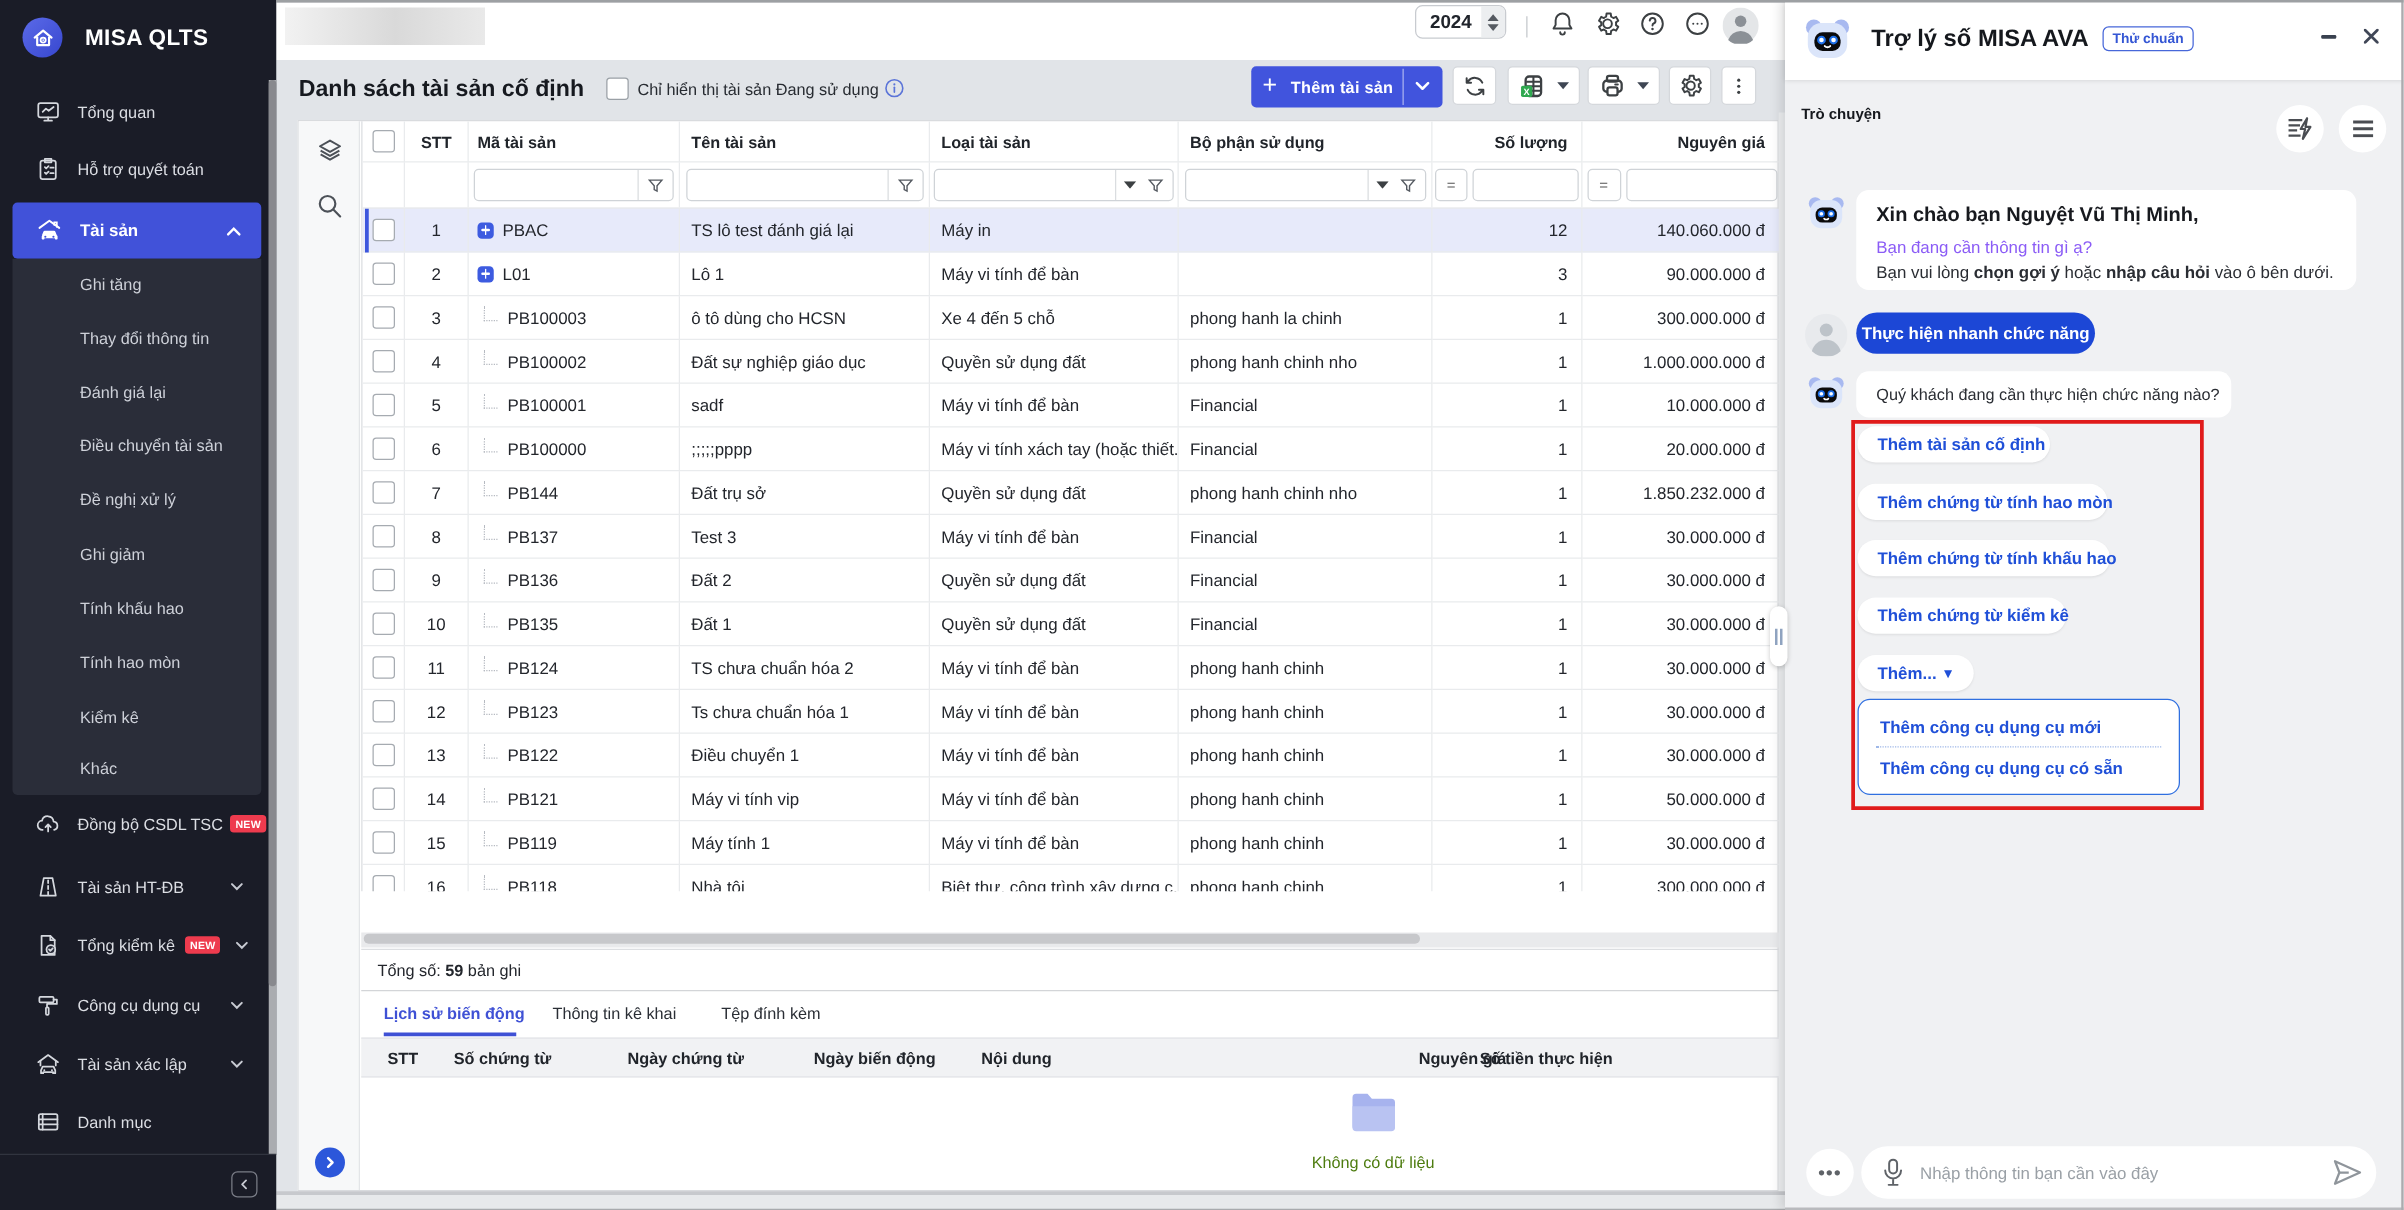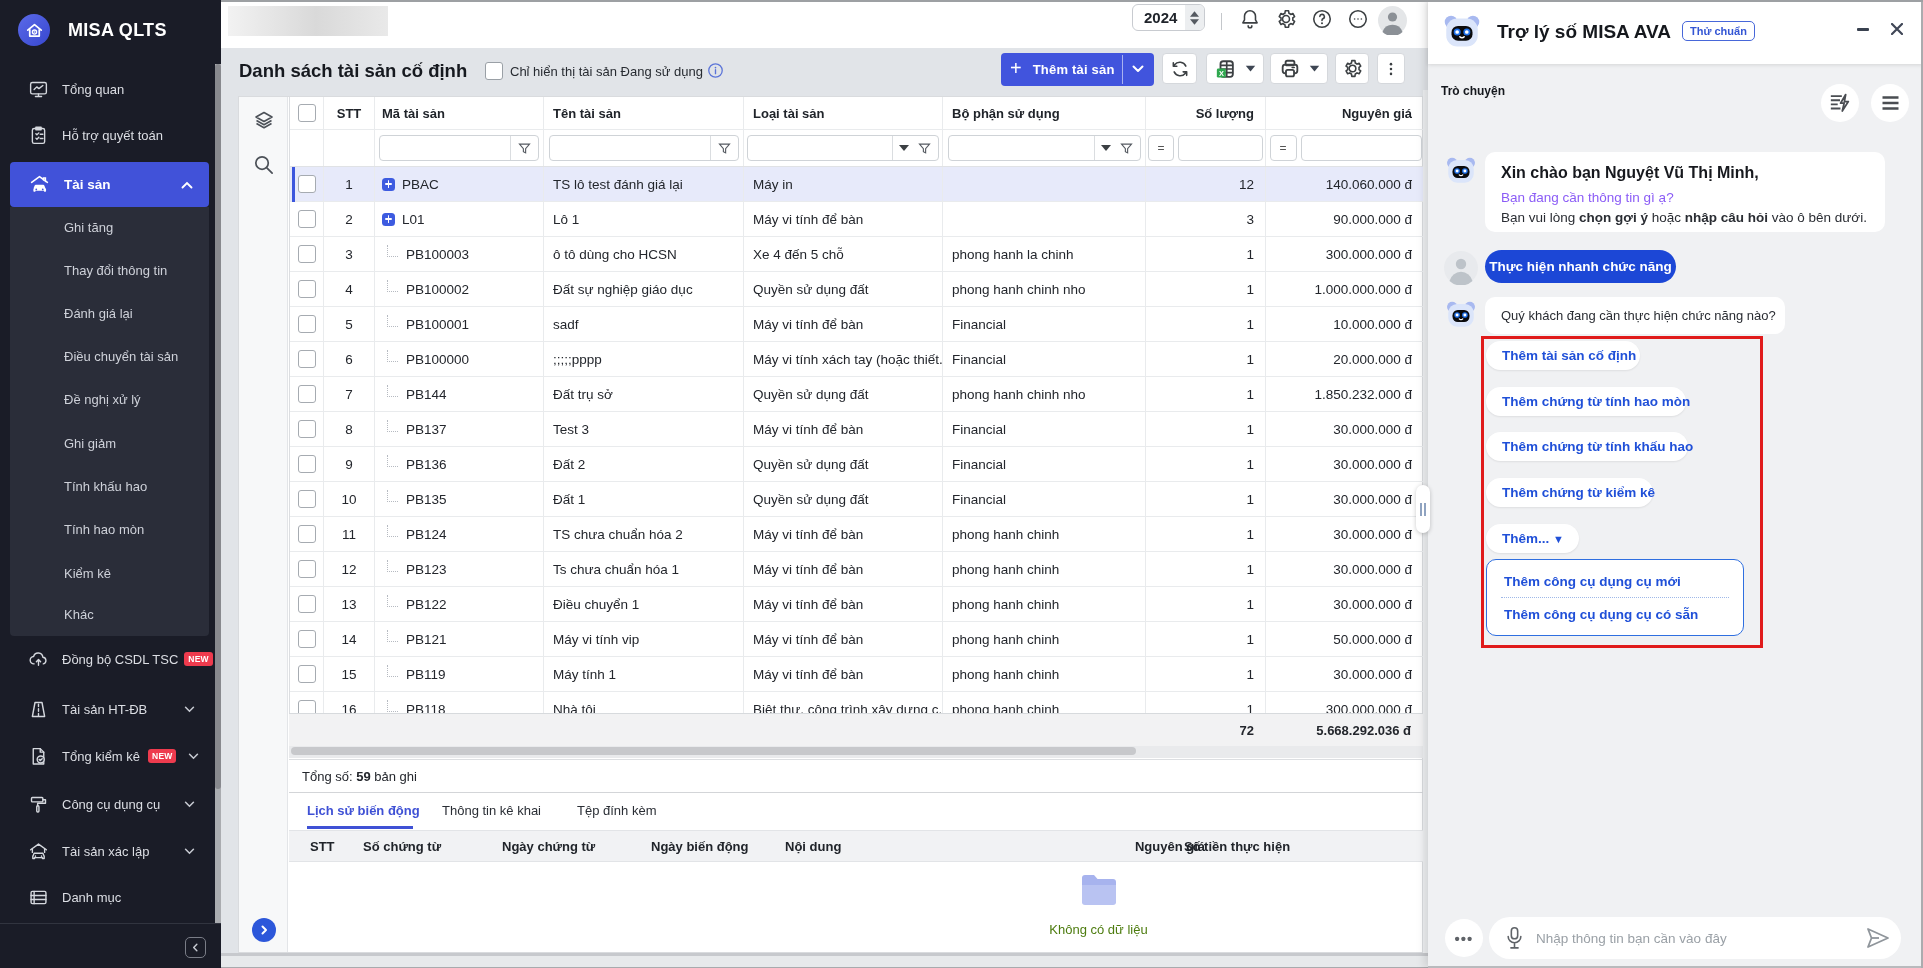--- a/index.html
+++ b/index.html
@@ -502,30 +502,20 @@
           </div>
           <div class="c-stt">16</div>
           <div class="c-ma"><span class="dotind"></span>PB118</div>
           <div class="c-ten">Nhà tôi</div>
           <div class="c-loai">Biệt thự, công trình xây dựng c...</div>
           <div class="c-bp">phong hanh chinh</div>
           <div class="c-sl">1</div>
           <div class="c-ng">300.000.000 đ</div>
         </div>
       </div>
-    <div id="sumrow">
-        <div class="c-cb" style="border:none"></div>
-        <div class="c-stt" style="border:none"></div>
-        <div class="c-ma" style="border:none"></div>
-        <div class="c-ten" style="border:none"></div>
-        <div class="c-loai" style="border:none"></div>
-        <div class="c-bp" style="border:none"></div>
-        <div style="width:120px;display:flex;align-items:center;justify-content:flex-end;padding-right:11px">72</div>
-        <div style="width:159px;display:flex;align-items:center;justify-content:flex-end;padding-right:13px">5.668.292.036 đ</div>
-      </div>
     <div id="hscroll">
         <div id="hthumb"></div>
       </div>
     <div id="totrow">
         <span style="margin-left:13px">Tổng số:&nbsp;<b>59</b>&nbsp;bản ghi</span>
       </div>
     <div id="tabs">
       <span class="tab" id="tabact" style="left:18px">Lịch sử biến động</span>
       <span class="tab" style="left:153px">Thông tin kê khai</span>
       <span class="tab" style="left:288px">Tệp đính kèm</span>

